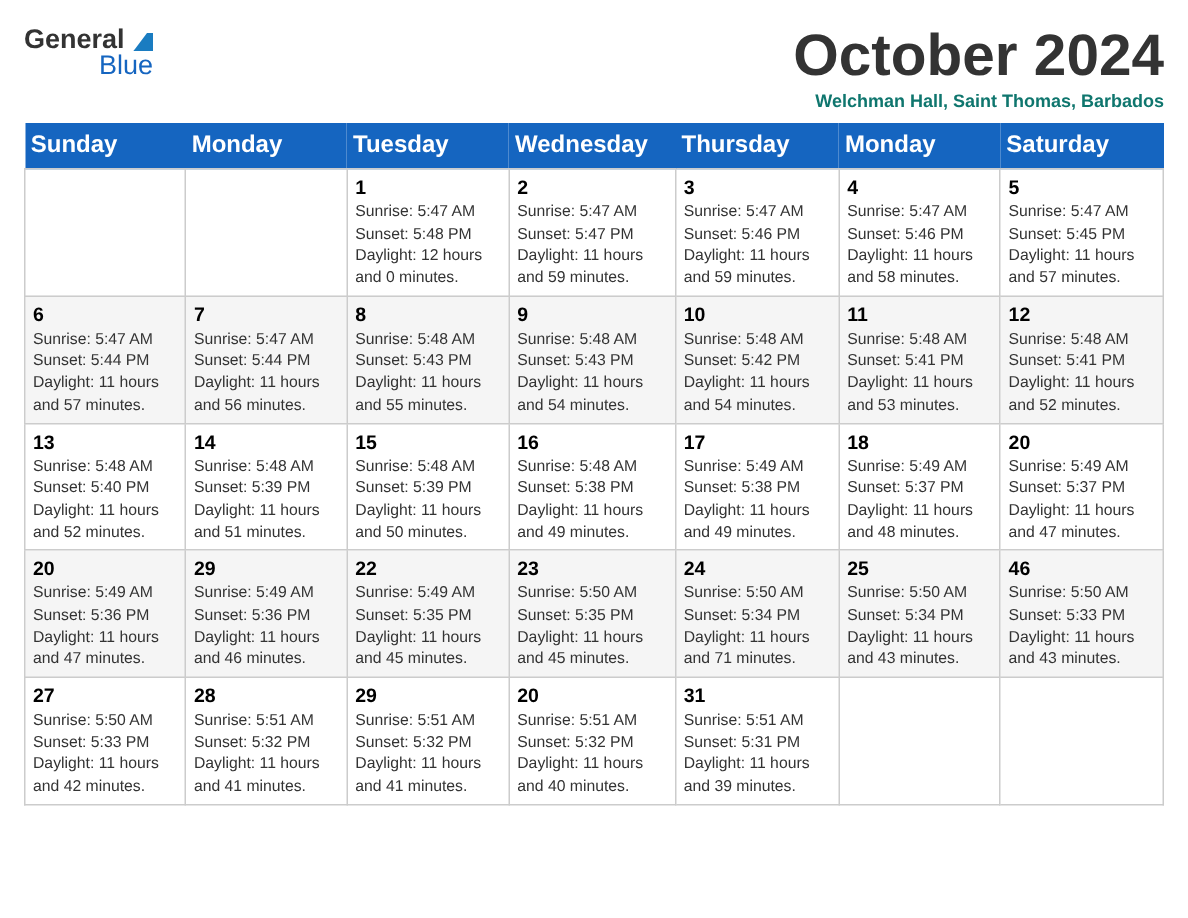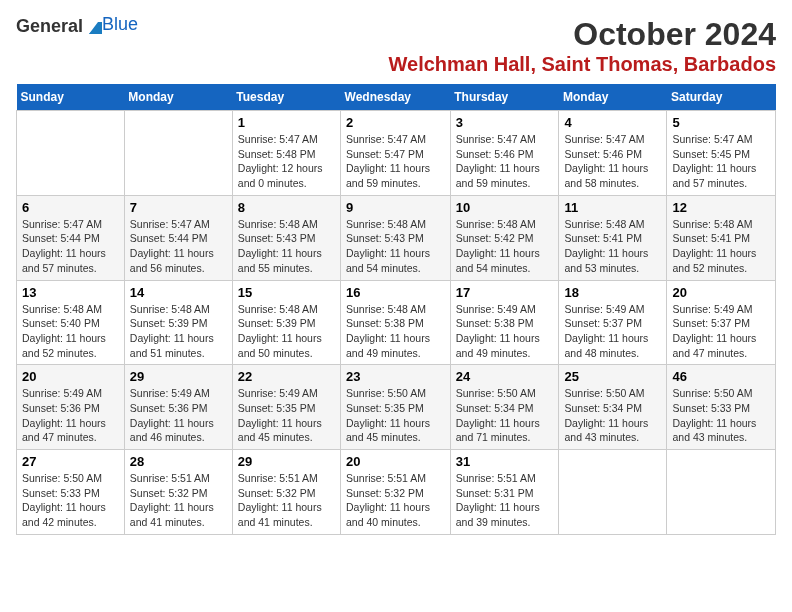--- a/index.html
+++ b/index.html
@@ -11,47 +11,47 @@
       padding: 16px;
     }
     .header-section {
       display: flex;
       justify-content: space-between;
       align-items: flex-start;
       margin-bottom: 8px;
     }
     .logo {
       display: flex;
-      flex-direction: row;
-      align-items: center;
+      flex-direction: column;
+      align-items: flex-end;
     }
     .title-section {
       text-align: right;
     }
     .month-title {
-      font-size: 32px;
+      font-size: 39px;
       font-weight: bold;
       color: #333;
     }
     .location-title {
-      font-size: 20px;
-      color: #b91c1c;
+      font-size: 12px;
+      color: #0f766e;
       font-weight: bold;
     }
     table {
       width: 100%;
       border-collapse: collapse;
       font-size: 11px;
     }
     th {
       background-color: #1565c0;
       color: #fff;
       padding: 6px 4px;
       text-align: left;
-      font-size: 12px;
+      font-size: 16px;
       font-weight: bold;
     }
     td {
       border: 1px solid #ccc;
       padding: 4px 5px;
       vertical-align: top;
       width: 113px;
       min-height: 80px;
       height: 80px;
     }

